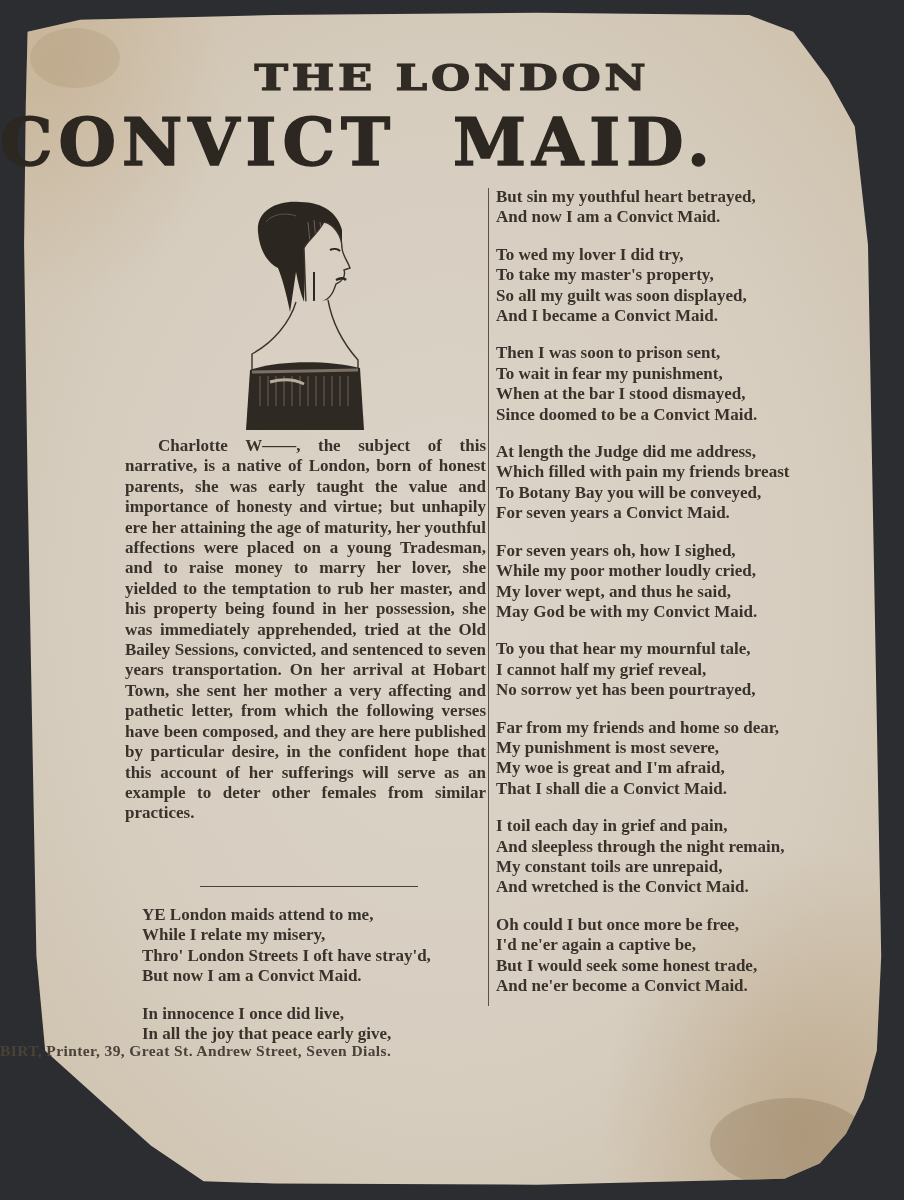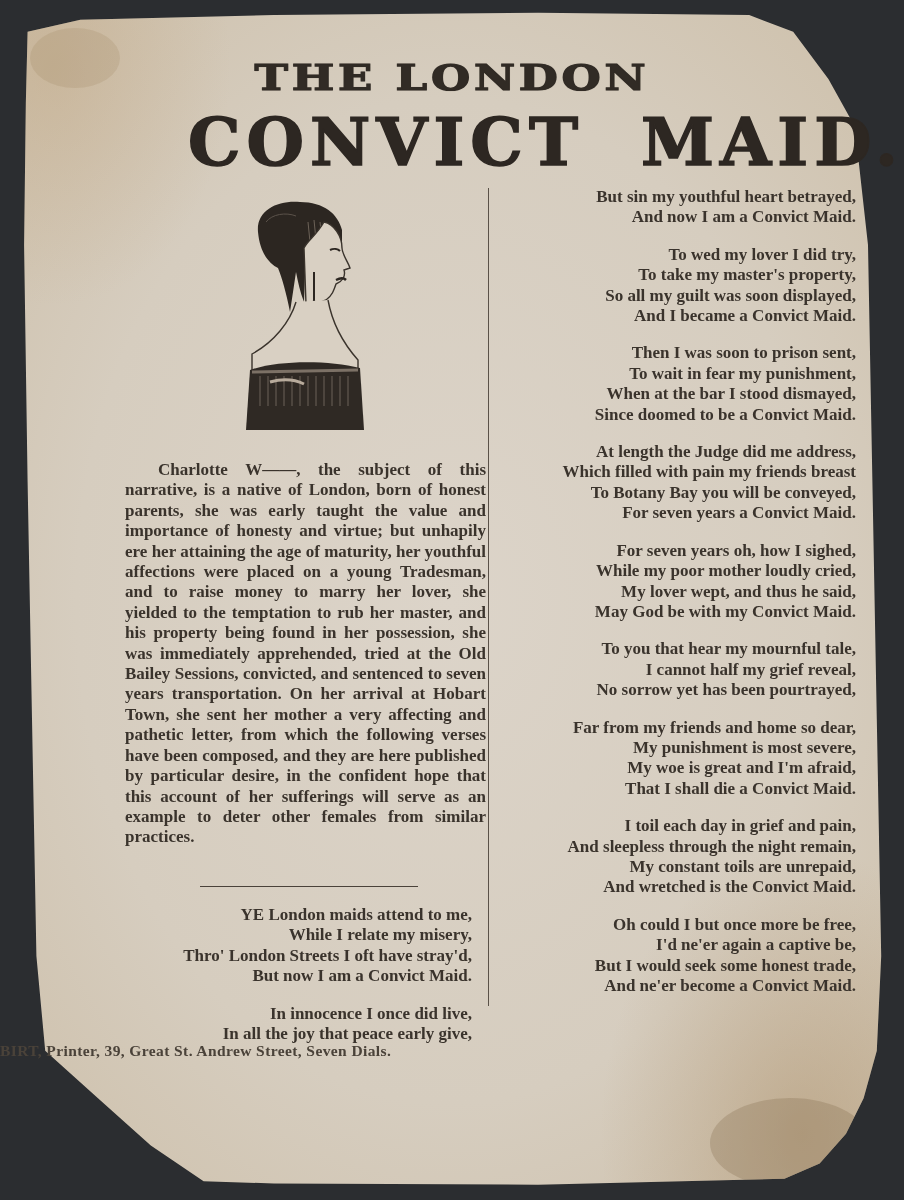--- a/index.html
+++ b/index.html
@@ -19,36 +19,36 @@
   }
   #title-line1 {
     position:absolute; left:0; right:0; top:56px; text-align:center;
     font-family:"DejaVu Serif", serif; font-weight:bold;
     font-size:36px; letter-spacing:3px; color:#312b25;
     text-shadow:0 0 1px #3d362f;
     -webkit-text-stroke:1.2px #312b25;
     transform:scaleX(1.25); transform-origin:center;
   }
   #title-line2 {
-    position:absolute; left:0; right:0; top:103px; text-align:right;
+    position:absolute; left:0; right:0; top:103px; text-align:left;
     font-family:"DejaVu Serif", serif; font-weight:bold;
     font-size:66px; letter-spacing:6px; color:#2d2722;
     -webkit-text-stroke:1.5px #2d2722;
     word-spacing:28px;
   }
   #portrait {
     position:absolute; left:238px; top:192px; width:130px; height:240px;
   }
   .col {
     position:absolute; font-family:"Liberation Serif", serif; font-weight:bold;
-    color:#3a332c; font-size:17px; line-height:20.4px;text-align:right;
+    color:#3a332c; font-size:17px; line-height:20.4px;
   }
   #narrative {
     left:125px; top:436px; width:361px; text-align:justify;
-    text-indent:33px; hyphens:manual;margin-top:24px;
+    text-indent:33px; hyphens:manual;
   }
   #rule-left {
     position:absolute; left:200px; top:886px; width:218px; height:1px; background:#4a423a;
   }
   #verses-left { left:142px; top:905px; width:330px; }
   #column-divider {
     position:absolute; left:488px; top:188px; width:1px; height:818px; background:#5a5148;
   }
   #verses-right { left:496px; top:187px; width:360px; }
   .stanza { margin-bottom:17px; }

